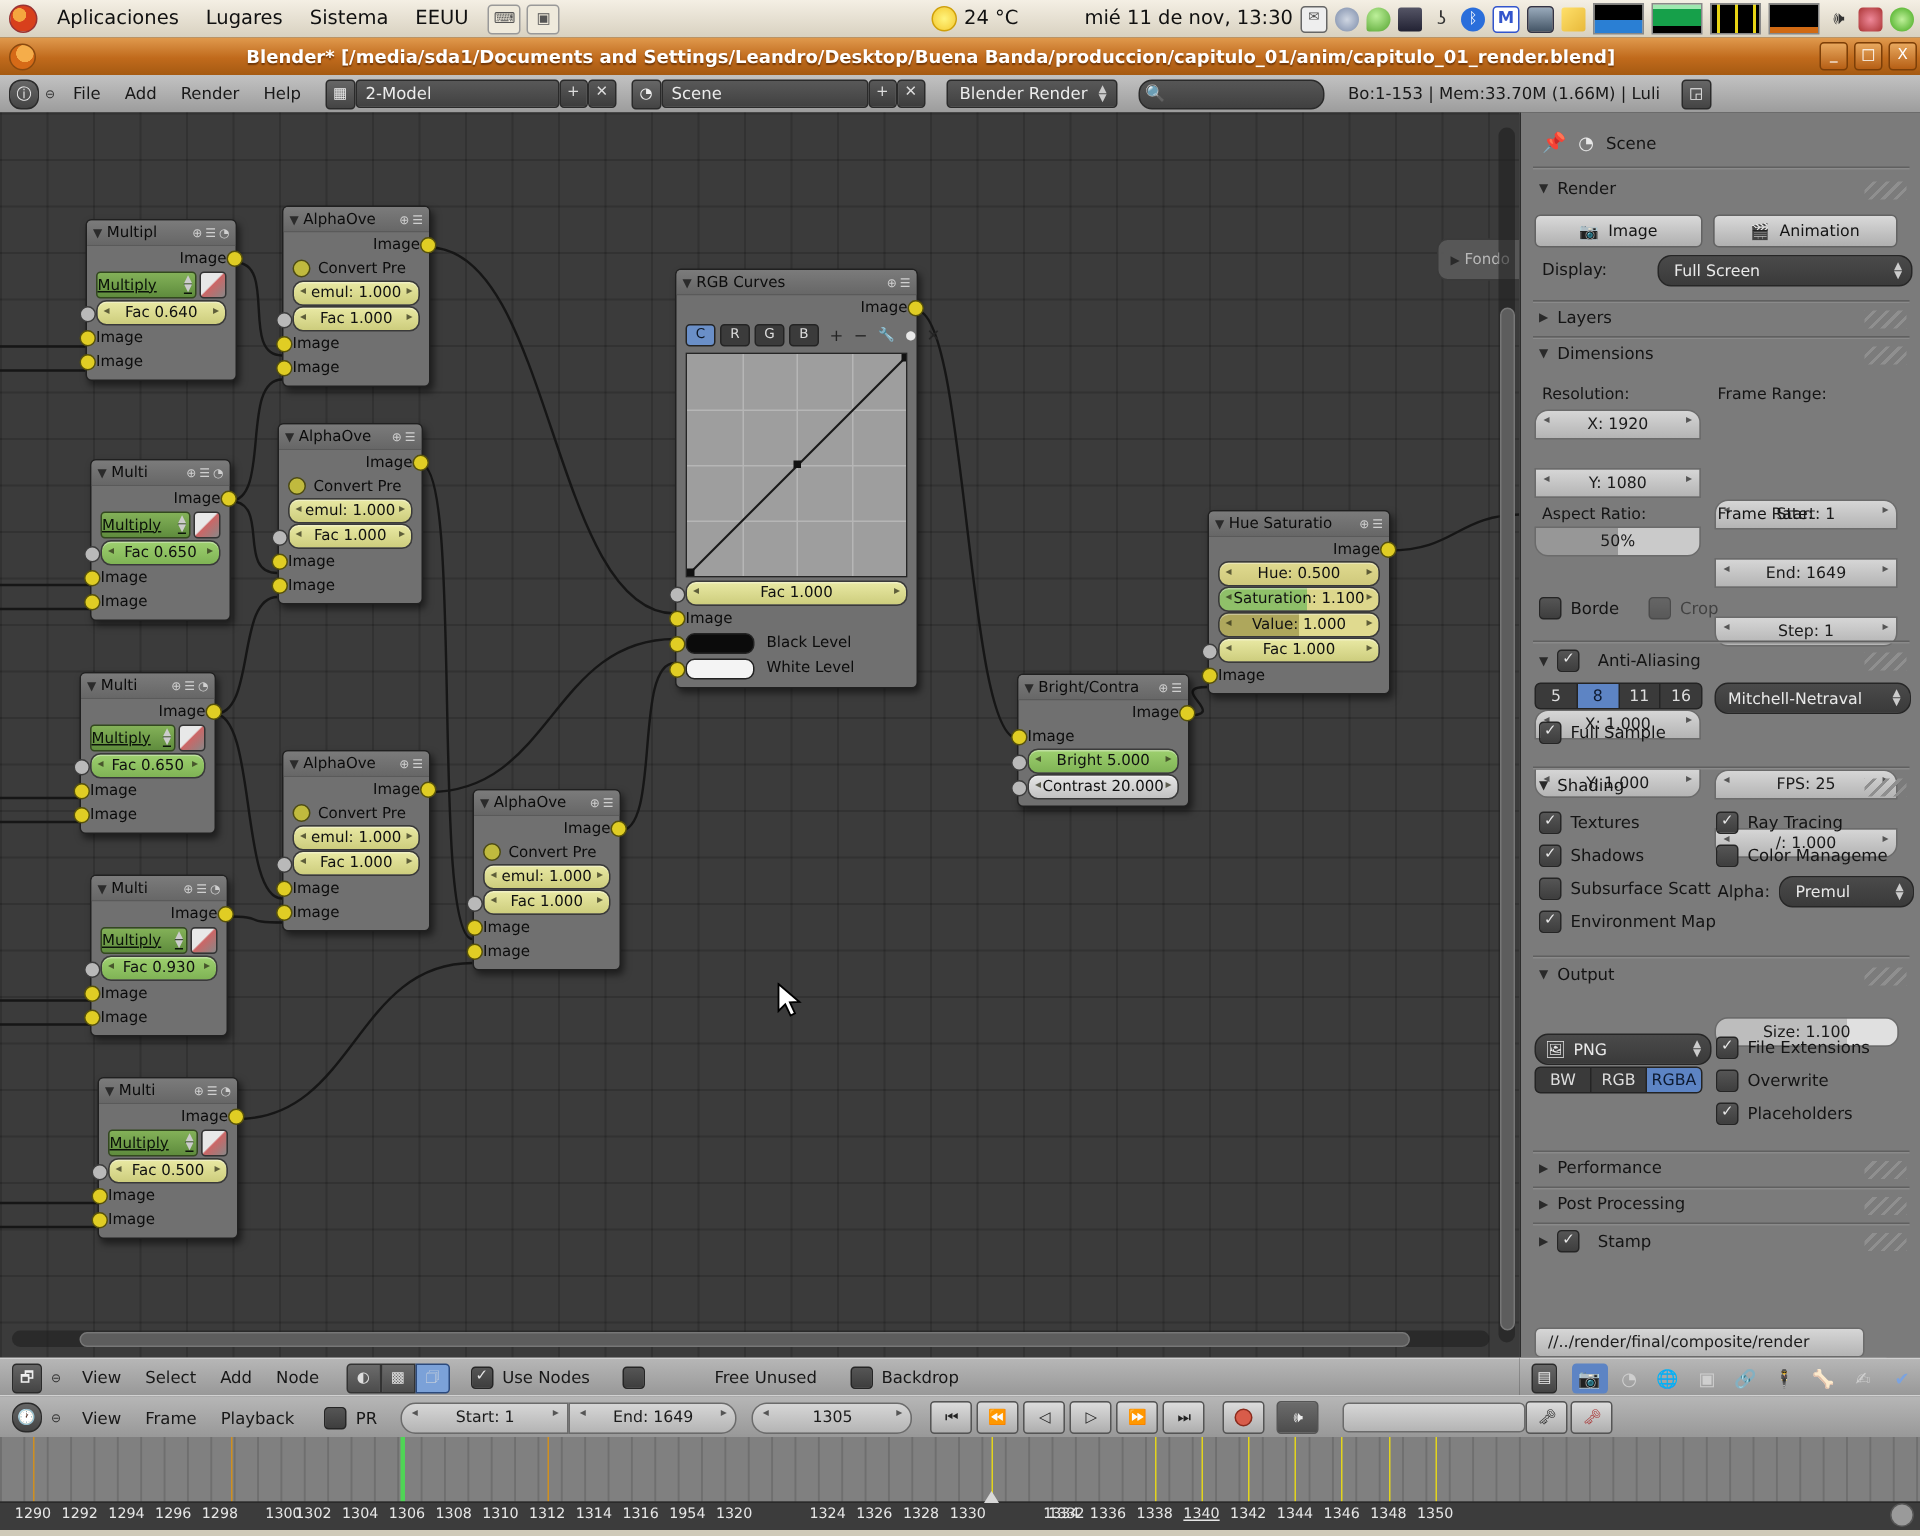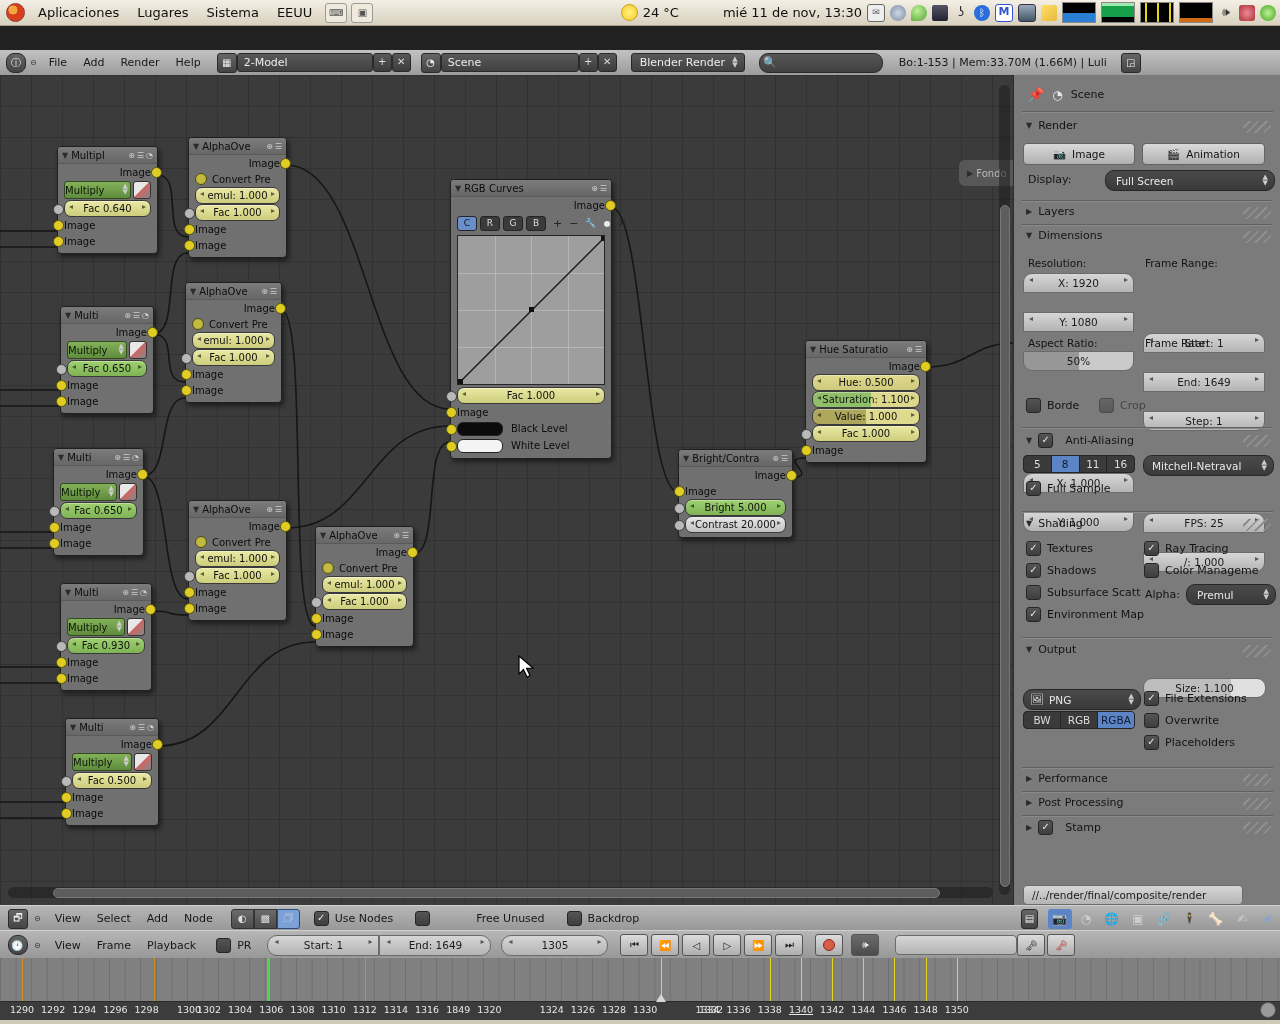--- a/index.html
+++ b/index.html
@@ -59,21 +59,21 @@
         display:flex;align-items:center;justify-content:center;font-size:10px;color:#111;
         box-shadow:inset 0 1px 0 rgba(255,255,255,.35);}
   .sarr{position:absolute;font-size:8px;color:rgba(40,40,20,.7);top:1px;}
   .c-yellow{background:linear-gradient(#e9e9a4,#cdcd7d);}
   .c-green{background:linear-gradient(#9ed06f,#7fb355);}
   .c-gray{background:linear-gradient(#e6e6e6,#c2c2c2);}
   .c-hue{background:linear-gradient(#e0da8f,#cfc97c);}
   .c-sat{background:linear-gradient(90deg,#8fc069 0 55%,#ddd78c 55%);}
   .c-val{background:linear-gradient(90deg,#aea75c 0 50%,#e0da8f 50%);}
   .ddrop{flex:1;height:16px;border-radius:3px;border:1px solid #33491f;background:linear-gradient(#83b158,#5f8c3d);
-        display:flex;align-items:center;justify-content:center;color:#0c140a;}
+        display:flex;align-items:center;justify-content:center;color:#0c140a;text-decoration:underline;}
   .swbtn{width:16px;height:16px;margin-left:2px;border:1px solid #333;border-radius:3px;
         background:linear-gradient(135deg,#e8e8e8 0 45%,#c66 50%,#888 100%);}
   .chkdot{width:10px;height:10px;border-radius:50%;background:#c0ba3e;border:1px solid #4c4a14;margin-right:5px;}
   .cbar{display:flex;align-items:center;gap:3px;padding:0 6px;}
   .cbtn{min-width:14px;height:13px;border-radius:3px;background:#3b3b3b;color:#ddd;font-size:9px;
         display:flex;align-items:center;justify-content:center;padding:0 2px;border:1px solid #242424;}
   .cbtn.sel{background:#6a8fc8;color:#0c1626;}
   .glyph{color:#242424;font-size:11px;margin-left:4px;}
   .curvebox{margin:2px 6px;height:148px;background:#9e9e9e;border:1px solid #262626;position:relative;}
   .cline{position:absolute;background:#b6b6b6;}
@@ -166,20 +166,27 @@
       <span class="applet" style="background:linear-gradient(#000 55%,#2a7fd4 55%);"></span>
       <span class="applet" style="background:linear-gradient(#9fe8b0 15%,#16a04a 15% 75%,#000 75%);"></span>
       <span class="applet" style="background:repeating-linear-gradient(90deg,#000 0 4px,#e8d414 4px 6px,#000 6px 12px);"></span>
       <span class="applet" style="background:linear-gradient(#000 80%,#d06a14 80%);"></span>
       <span class="tico" style="color:#333;font-size:12px;text-align:center;">🕪</span>
       <span class="tico" style="background:radial-gradient(#e89,#a33);border-radius:3px;"></span>
       <span class="tico" style="background:radial-gradient(#bff09a,#3fa618);border-radius:50%;"></span>
     </div>
   </div>
 
+  <div class="abs" id="tbar">
+    <span class="blogo"></span>
+    <span class="ttext">Blender* [/media/sda1/Documents and Settings/Leandro/Desktop/Buena Banda/produccion/capitulo_01/anim/capitulo_01_render.blend]</span>
+    <span class="wbtn">_</span>
+    <span class="wbtn">□</span>
+    <span class="wbtn">X</span>
+  </div>
 
   <div class="abs" id="ihdr">
     <span class="idsq" style="margin-left:6px;border-radius:8px;">ⓘ</span>
     <span style="font-size:8px;margin:0 4px;color:#333;">⊖</span>
     <span class="hmenu">File</span>
     <span class="hmenu">Add</span>
     <span class="hmenu">Render</span>
     <span class="hmenu">Help</span>
     <span class="idsq" style="margin-left:8px;">▦</span>
     <span class="dfield" style="width:128px;padding-left:6px;">2-Model</span>
@@ -946,21 +953,21 @@
         <span class="tick" style="left: 146.64px;">1298</span>
         <span class="tick" style="left: 189px;">1300</span>
         <span class="tick" style="left: 208.96px;">1302</span>
         <span class="tick" style="left: 240.12px;">1304</span>
         <span class="tick" style="left: 271.28px;">1306</span>
         <span class="tick" style="left: 302.44px;">1308</span>
         <span class="tick" style="left: 333.6px;">1310</span>
         <span class="tick" style="left: 364.76px;">1312</span>
         <span class="tick" style="left: 395.92px;">1314</span>
         <span class="tick" style="left: 427.08px;">1316</span>
-        <span class="tick" style="left: 458.24px;">1849</span>
+        <span class="tick" style="left: 458.24px;">1954</span>
         <span class="tick" style="left: 489.4px;">1320</span>
         <span class="tick" style="left: 520.56px; margin-top: 45px;">1322</span>
         <span class="tick" style="left: 551.72px;">1324</span>
         <span class="tick" style="left: 582.88px;">1326</span>
         <span class="tick" style="left: 614.04px;">1328</span>
         <span class="tick" style="left: 645.2px;">1330</span>
         <span class="tick" style="left: 711px;">1332</span>
         <span class="tick" style="left: 707.52px;">1334</span>
         <span class="tick" style="left: 738.68px;">1336</span>
         <span class="tick" style="left: 769.84px;">1338</span>

